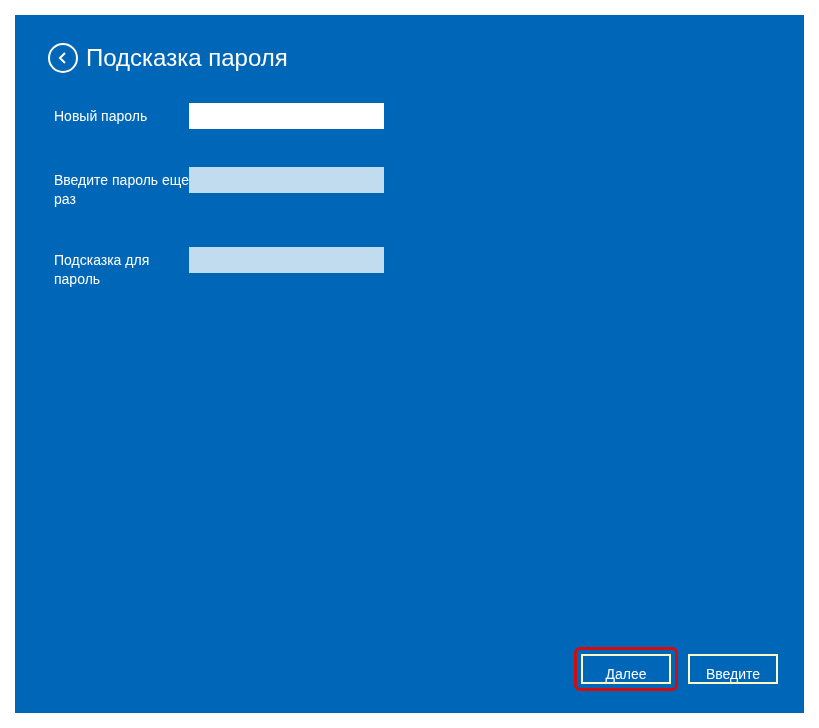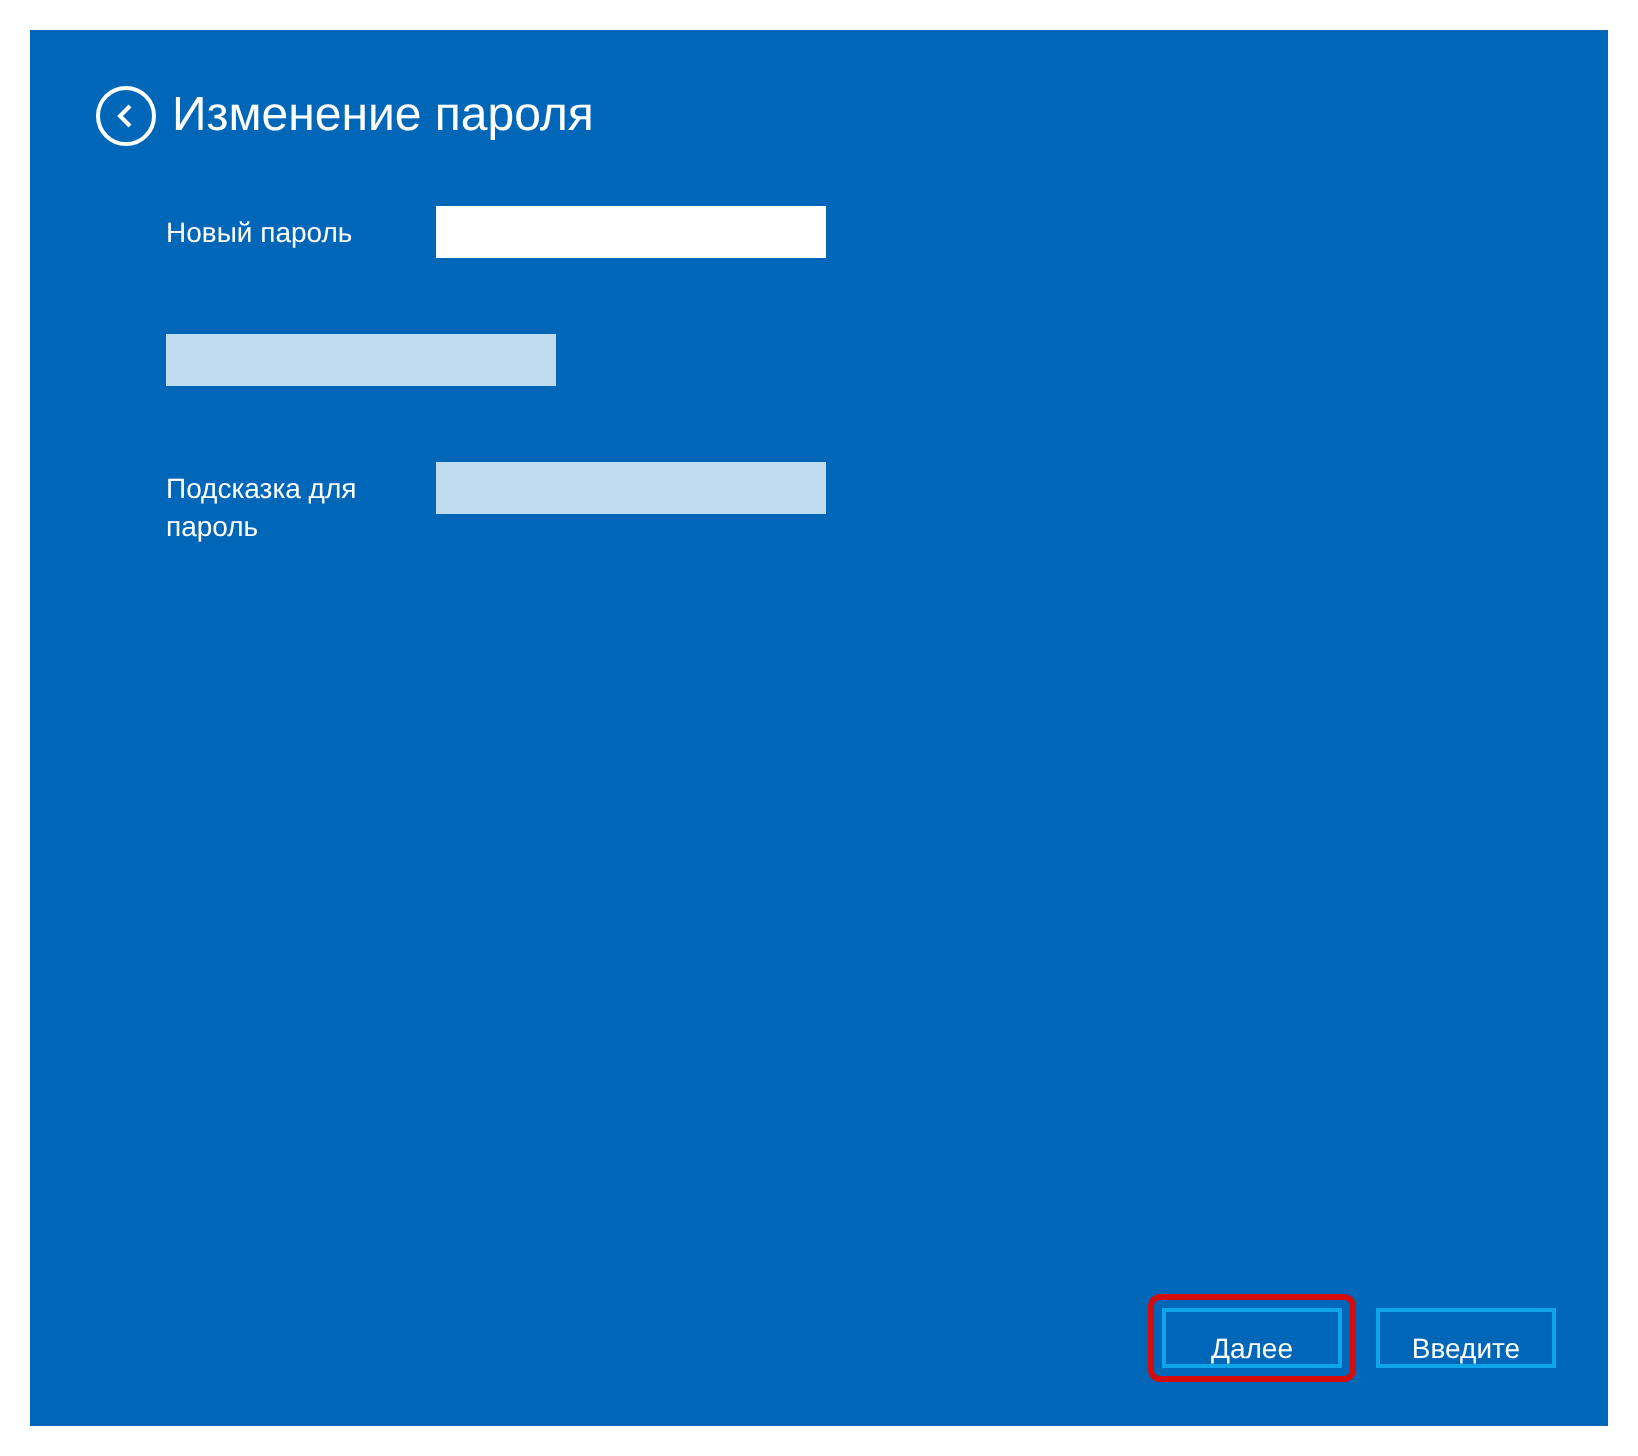--- a/index.html
+++ b/index.html
@@ -43,21 +43,21 @@
     .back-icon svg {
       width: 16px;
       height: 16px;
     }
     .title {
       font-size: 24px;
       font-weight: 300;
       line-height: 1;
     }
     .form {
-      padding: 30px 0 0 68px;
+      padding: 30px 0 0 39px;
     }
     .form-row {
       display: flex;
       align-items: flex-start;
       margin-bottom: 38px;
     }
     .form-label {
       width: 135px;
       font-size: 14px;
       font-weight: 400;
@@ -83,21 +83,21 @@
       bottom: 22px;
       right: 26px;
       display: flex;
       gap: 10px;
       align-items: center;
     }
     .btn {
       min-width: 90px;
       height: 30px;
       background: transparent;
-      border: 2px solid #0ea5e9;
+      border: 2px solid #fef9c3;
       color: #ffffff;
       font-size: 14px;
       font-family: inherit;
       cursor: pointer;
       padding: 10px 14px;
     }
     .highlight-box {
       border: 3px solid #d40c0c;
       border-radius: 6px;
       padding: 4px;
@@ -107,29 +107,30 @@
 </head>
 <body>
 
 <div class="window">
   <div class="header">
     <div class="back-icon">
       <svg viewBox="0 0 16 16" fill="none" stroke="#ffffff" stroke-width="2">
         <path d="M10 3 L5 8 L10 13"></path>
       </svg>
     </div>
-    <div class="title">Изменение пароля</div>
+    <div class="title">Подсказка пароля</div>
   </div>
 
   <div class="form">
     <div class="form-row">
       <div class="form-label">Новый пароль</div>
       <input type="password" class="form-input" value="" style="">
     </div>
     <div class="form-row">
+      <div class="form-label">Введите пароль еще раз</div>
       <input type="password" class="form-input dimmed" value="" style="">
     </div>
     <div class="form-row">
       <div class="form-label">Подсказка для пароль</div>
       <input type="text" class="form-input dimmed" value="" style="">
     </div>
   </div>
 
   <div class="footer">
     <div class="highlight-box">

